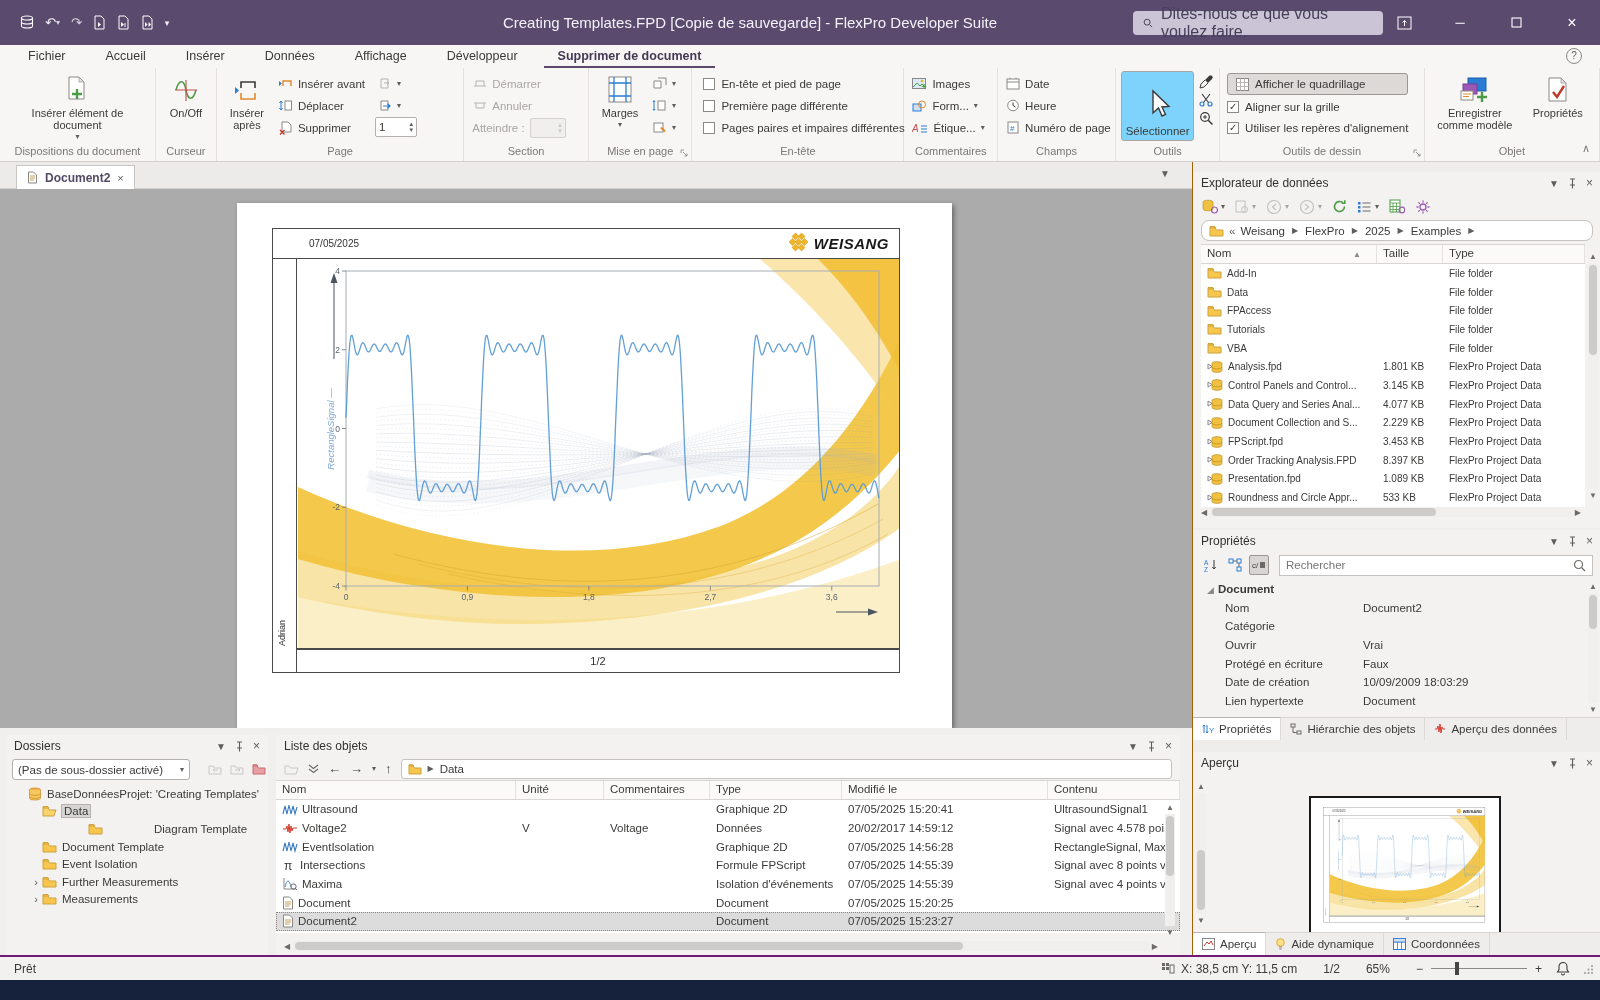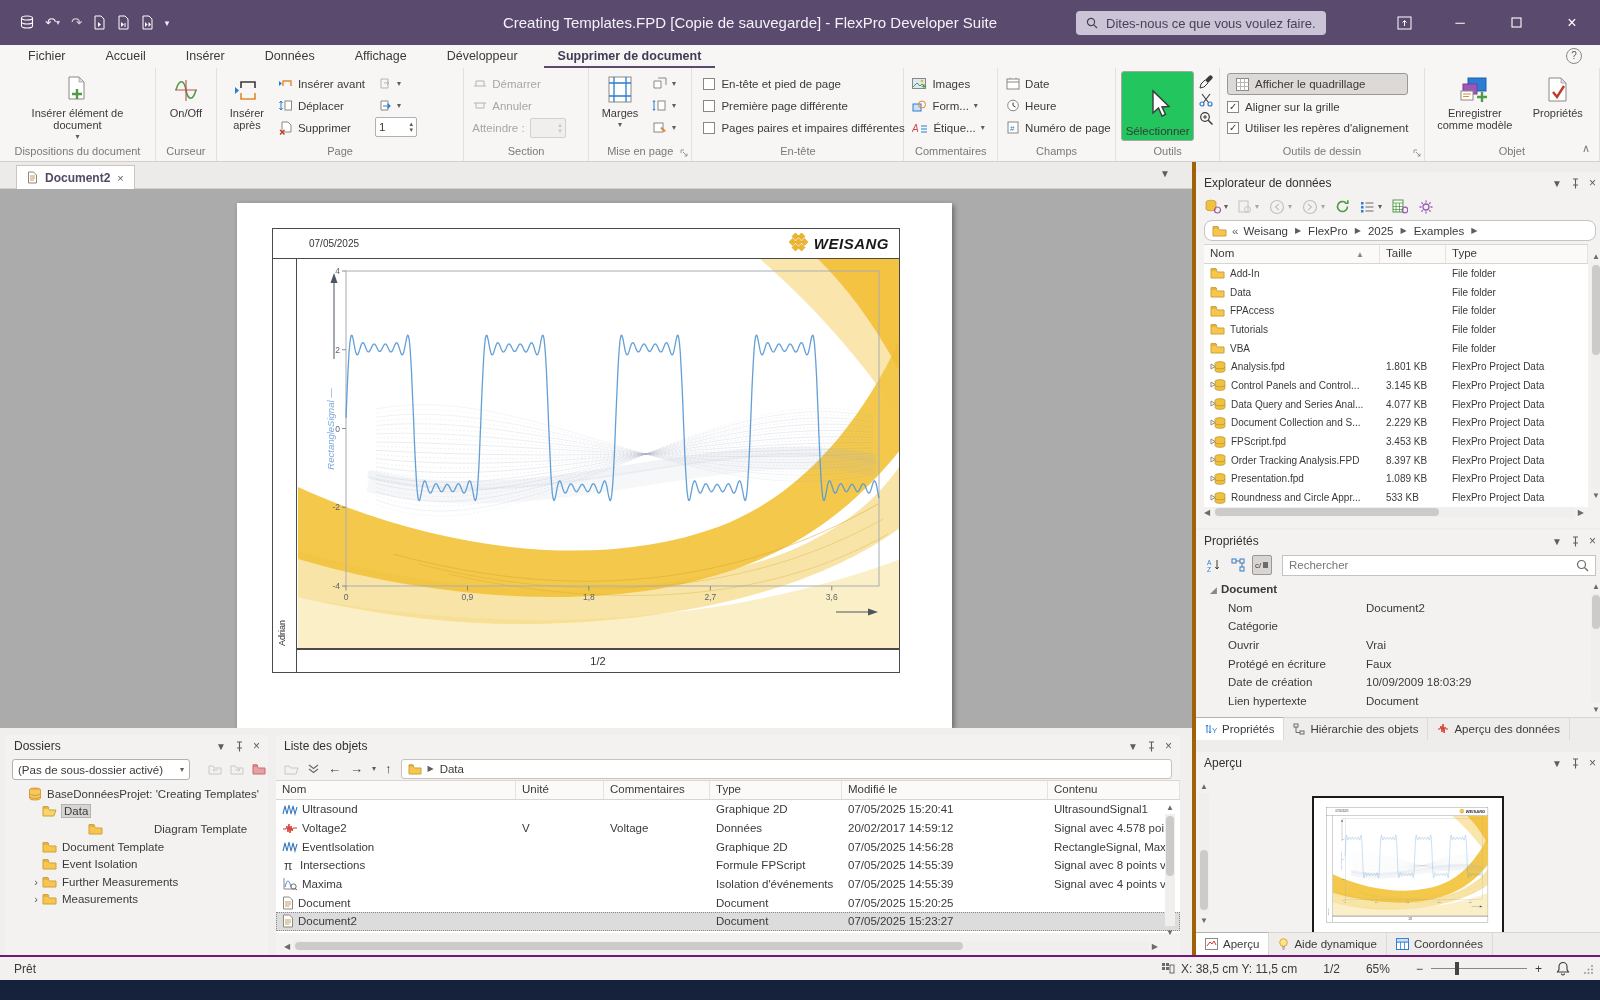--- a/index.html
+++ b/index.html
@@ -4,21 +4,21 @@
 <style>
   *{margin:0;padding:0;box-sizing:border-box;font-family:"Liberation Sans","DejaVu Sans",sans-serif;}
   body{width:1600px;height:1000px;overflow:hidden;background:#fff;}
   #app{position:relative;width:1600px;height:1000px;overflow:hidden;background:#fff;}
 
   
   #titlebar{position:absolute;left:0;top:0;width:1600px;height:45px;background:#5a4a6e;display:flex;align-items:center;color:#fff;}
   .qat{display:flex;align-items:center;gap:11px;margin-left:20px;font-size:13px;}
   .qat .qbtn{display:flex;align-items:center;color:#f2eff6;}
   #win-title{position:absolute;left:400px;width:700px;text-align:center;font-size:15px;color:#f4f1f8;}
-  #tell-me{position:absolute;left:1076px;top:11px;width:250px;height:24px;background:#cbc4d6;border-radius:4px;display:flex;align-items:center;gap:8px;padding:0 10px;color:#46415a;font-size:13px;}
+  #tell-me{position:absolute;left:1133px;top:11px;width:250px;height:24px;background:#cbc4d6;border-radius:4px;display:flex;align-items:center;gap:8px;padding:0 10px;color:#46415a;font-size:16px;}
   .winbtns{position:absolute;right:0;top:0;height:45px;display:flex;align-items:stretch;}
   .winbtn{width:56px;display:flex;align-items:center;justify-content:center;color:#fff;font-size:13px;}
 
   
   #tabrow{position:absolute;left:0;top:45px;width:1600px;height:23px;background:#f7f6f4;display:flex;align-items:flex-end;padding-left:14px;gap:12px;}
   .rtab{font-size:12.5px;color:#3b3a39;padding:3px 14px 5px;cursor:default;}
   .rtab.active{color:#443a55;border-bottom:2.5px solid #5a4a6e;font-weight:bold;padding-bottom:3px;}
   #help-q{position:absolute;right:18px;top:48px;width:16px;height:16px;border:1px solid #8a8886;border-radius:50%;font-size:10px;color:#5f5d5b;text-align:center;line-height:14px;}
 
   
@@ -32,21 +32,21 @@
   .smallcol{display:flex;flex-direction:column;gap:1px;padding-top:2px;}
   .smbtn{display:flex;align-items:center;gap:5px;font-size:11.5px;color:#3b3a39;height:21px;padding:0 3px;border-radius:2px;white-space:nowrap;}
   .caret{font-size:8px;color:#5f5d5b;}
   .dis{color:#a9a6a3 !important;}
   .dis svg *{stroke:#b7b4b1 !important;fill:none !important;}
   .chk{display:flex;align-items:center;gap:6px;font-size:11.5px;color:#3b3a39;height:21px;white-space:nowrap;}
   .chk .box{width:12px;height:12px;border:1px solid #8a8886;background:#fff;font-size:10px;line-height:10px;text-align:center;color:#3b3a39;flex:0 0 12px;}
   .spin{display:flex;align-items:center;justify-content:space-between;border:1px solid #b3b0ad;background:#fff;height:20px;width:42px;font-size:11.5px;padding:0 3px;border-radius:2px;color:#3b3a39;}
   .spin.dis{background:#f1efed;border-color:#d4d1ce;}
   .ud{display:flex;flex-direction:column;font-size:7px;color:#5f5d5b;line-height:6px;}
-  .selbtn{background:#22c55e;border:1px solid #a8a5a2;border-radius:3px;width:80px;height:70px;display:flex;flex-direction:column;align-items:center;justify-content:flex-end;font-size:11.5px;color:#3b3a39;padding-bottom:3px;}
+  .selbtn{background:#7dd3fc;border:1px solid #a8a5a2;border-radius:3px;width:80px;height:70px;display:flex;flex-direction:column;align-items:center;justify-content:flex-end;font-size:11.5px;color:#3b3a39;padding-bottom:3px;}
   .togglebtn{display:inline-flex;align-items:center;gap:6px;background:#dcd9d6;border:1px solid #9a9794;border-radius:3px;height:22px;padding:0 8px;font-size:11.5px;color:#3b3a39;white-space:nowrap;}
   #ribbon-collapse{position:absolute;right:10px;bottom:6px;color:#7b7875;font-size:11px;}
 
   
   #workspace{position:absolute;left:0;top:162px;width:1192px;height:793px;background:#f0efee;}
   #doc-tabstrip{position:absolute;left:0;top:0;width:100%;height:27px;background:#ecebe9;border-bottom:1px solid #d2cfcc;}
   .doctab{position:absolute;left:16px;top:3px;height:24px;background:#fff;border:1px solid #c8c5c2;border-bottom:none;display:flex;align-items:center;gap:7px;padding:0 10px;font-size:12px;color:#534a63;font-weight:bold;}
   .doctab .x{color:#5f5d5b;font-weight:normal;font-size:11px;}
   #strip-drop{position:absolute;right:22px;top:6px;color:#5f5d5b;font-size:10px;}
   #canvas{position:absolute;left:0;top:27px;width:100%;height:539px;background:#ababab;overflow:hidden;}
@@ -85,21 +85,21 @@
   .objrow>div{padding:1px 6px;overflow:hidden;white-space:nowrap;display:flex;align-items:center;gap:4px;}
   .objrow.sel{background:#dcdcdc;outline:1px dotted #8a8886;outline-offset:-1px;}
   .hscroll{position:absolute;left:8px;bottom:3px;right:22px;height:12px;display:flex;align-items:center;color:#6d6a67;font-size:8px;gap:3px;}
   .hscroll .track{flex:1;height:10px;background:#f0efed;position:relative;}
   .hscroll .thumb{position:absolute;left:2px;top:1px;height:8px;background:#cdcbc9;border-radius:4px;}
   .vscroll{position:absolute;right:4px;top:68px;bottom:18px;width:12px;display:flex;flex-direction:column;align-items:center;color:#6d6a67;font-size:8px;}
   .vscroll .track{flex:1;width:10px;background:#f0efed;position:relative;margin:2px 0;}
   .vscroll .thumb{position:absolute;top:2px;left:1px;width:8px;background:#cdcbc9;border-radius:4px;}
 
   
-  #rightdock{position:absolute;left:1192px;top:162px;width:408px;height:793px;background:#efedec;border-left:4px solid #a16207;}
+  #rightdock{position:absolute;left:1192px;top:162px;width:408px;height:793px;background:#efedec;border-left:1px solid #a16207;}
   #explorer{left:0px;top:10px;width:408px;height:356px;}
   #dx-toolbar{height:25px;display:flex;align-items:center;gap:10px;padding:0 8px;}
   #dx-crumbbox{margin:1px 8px;height:21px;border:1px solid #c5c2bf;border-radius:8px;background:#fff;display:flex;align-items:center;gap:5px;font-size:11.5px;color:#3b3a39;padding:0 7px;}
   .crumb-sep{color:#5f5d5b;font-size:8px;}
   .dxgrid{display:grid;grid-template-columns:176px 66px auto;}
   #dx-head{margin:3px 16px 0 8px;border-top:1px solid #d8d5d2;border-bottom:1px solid #d8d5d2;background:#fbfaf9;height:20px;font-size:11.5px;color:#3b3a39;position:relative;}
   #dx-head>div{padding:2px 6px;border-right:1px solid #e5e2df;white-space:nowrap;}
   #dx-sort{position:absolute;left:152px;top:5px;font-size:8px;color:#8a8886;}
   #dx-rows{margin:0 16px 0 8px;background:#fff;height:243px;overflow:hidden;}
   .dxrow{height:18.7px;font-size:10px;color:#3b3a39;}

